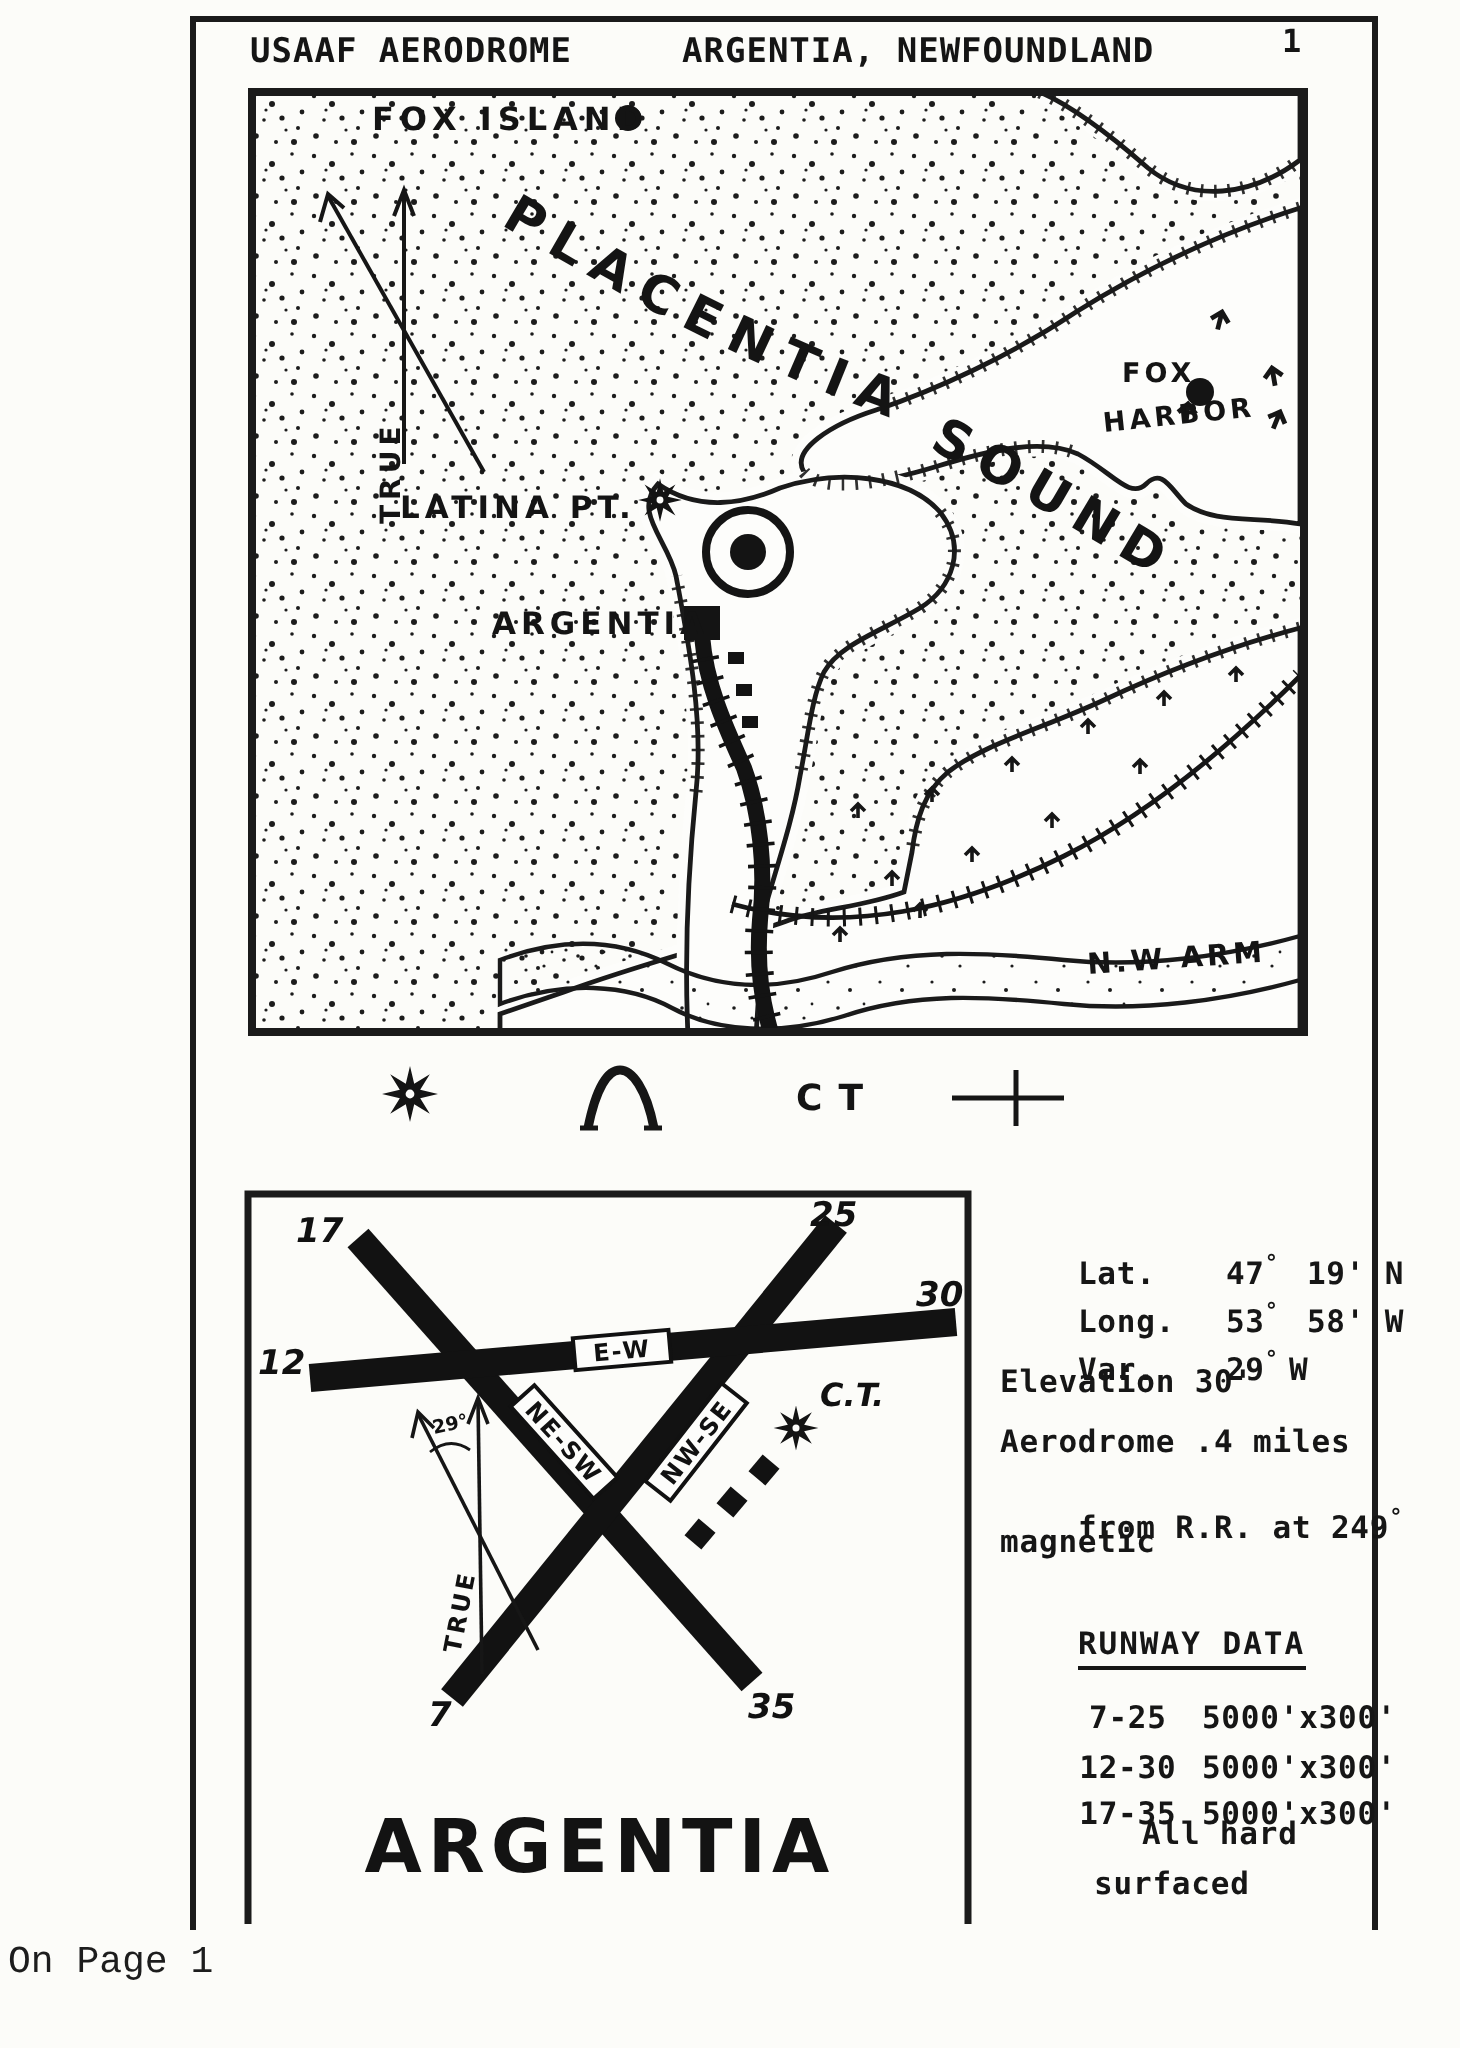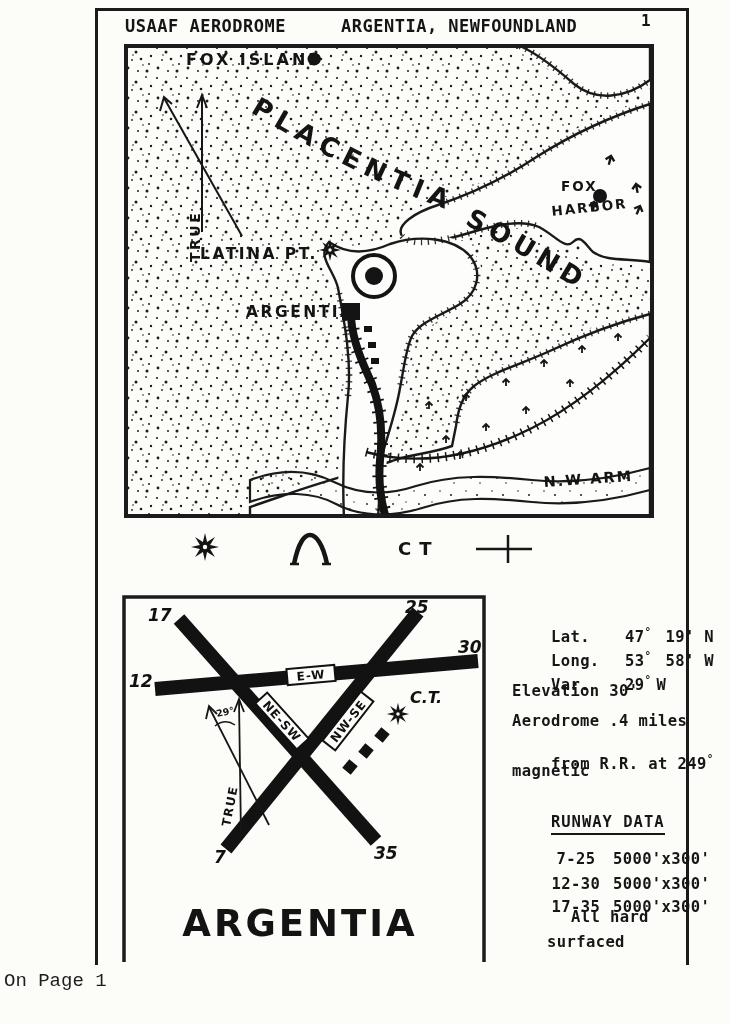--- a/index.html
+++ b/index.html
@@ -11,21 +11,21 @@
   .frame{
     position:absolute;left:95px;top:8px;width:588px;height:954px;
     border:3px solid #1b1b1b;border-bottom:none;background:transparent;
   }
   .header-left{position:absolute;left:125px;top:16px;font:bold 17px "DejaVu Sans Mono",monospace;letter-spacing:.5px;}
   .header-center{position:absolute;left:322px;top:16px;font:bold 17px "DejaVu Sans Mono",monospace;letter-spacing:.5px;margin-left:19px;}
   .header-page{position:absolute;left:641px;top:11px;font:bold 16px "DejaVu Sans Mono",monospace;}
   .map-svg{position:absolute;left:124px;top:44px;}
   .legend-svg{position:absolute;left:140px;top:520px;}
   .diagram-svg{position:absolute;left:122px;top:595px;}
-  .info-line{position:absolute;left:512px;font:bold 15.5px "DejaVu Sans Mono",monospace;letter-spacing:.4px;white-space:pre;color:#161616;}
+  .info-line{position:absolute;left:500px;font:bold 15.5px "DejaVu Sans Mono",monospace;letter-spacing:.4px;white-space:pre;color:#161616;}
   .info-line .lbl{display:inline-block;width:74px;}
   .deg-sup{font-size:11px;position:relative;top:-7px;}
   .gap-l{margin-left:14px;} .gap-s{margin-left:5px;}
   .rd-heading{border-bottom:2.5px solid #161616;padding-bottom:2px;letter-spacing:1px;text-align:center;}
   .rd-row .rid{display:inline-block;width:50px;text-align:center;}
   .rd-row .rdim{margin-left:12px;}
   .footer-ref{position:absolute;left:4px;top:970px;font:19px "Liberation Mono",monospace;color:#1d1d1d;white-space:pre;}
   .footer-text{position:absolute;left:150px;top:970px;font:19px "Liberation Mono",monospace;color:#1d1d1d;line-height:26px;white-space:pre;}
   
   .land{fill:#fdfdfb;stroke:#1a1a1a;stroke-width:2.4;}

